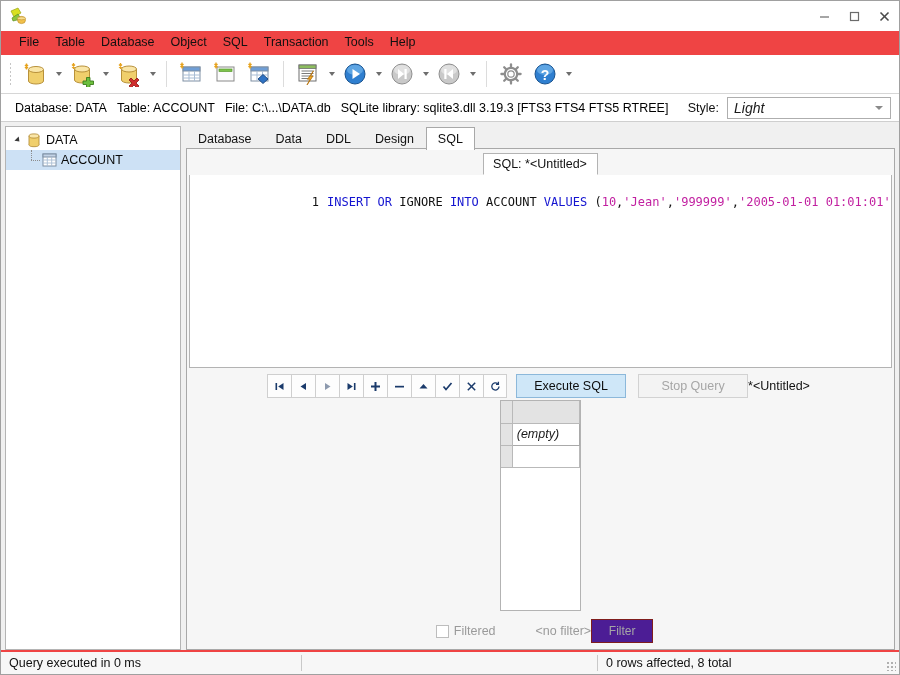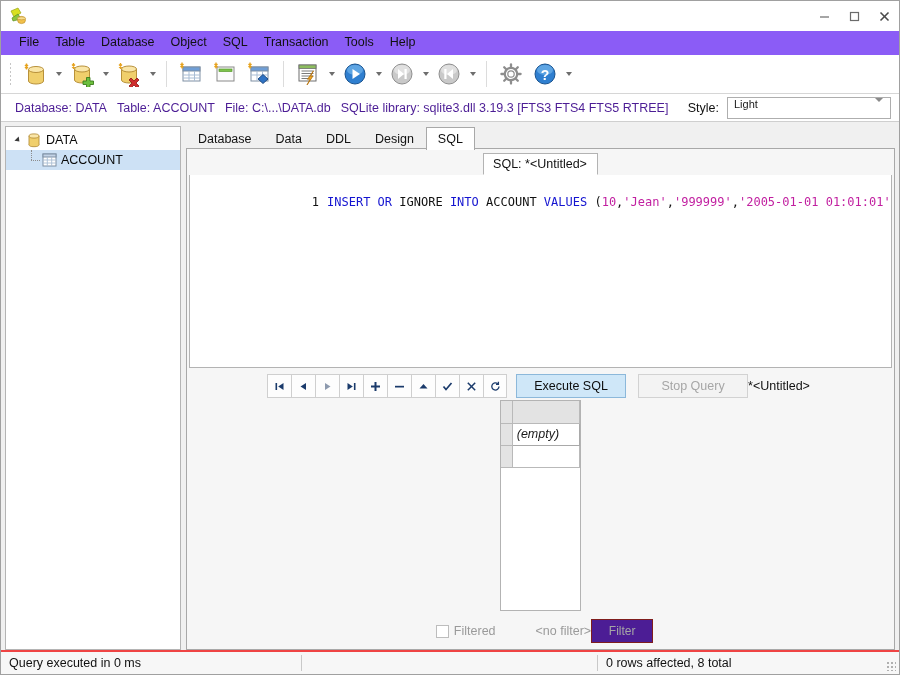--- a/index.html
+++ b/index.html
@@ -57,21 +57,21 @@
     font-size: 13px;
   }
 
   
   .menubar {
     height: 24px;
     flex: 0 0 24px;
     display: flex;
     align-items: center;
     padding-left: 10px;
-    background: #8b5cf6;
+    background: #ef4444;
   }
   .menu-item {
     padding: 3px 8px 4px 8px;
     font-size: 12.5px;
     color: #111;
     line-height: 1;
   }
 
   
   .toolbar {
@@ -126,39 +126,40 @@
     flex: 0 0 28px;
     height: 28px;
     background: #ffffff;
     display: flex;
     align-items: center;
     padding: 0 8px 0 14px;
     border-bottom: 1px solid #cfcfcf;
   }
   .info-text {
     font-size: 12.5px;
-    color: #4c1d95;
+    color: #000000;
     white-space: nowrap;
   }
   .info-gap { width: 10px; flex: 0 0 10px; }
   .style-label {
     font-size: 12.5px;
     margin-left: auto;
     margin-right: 8px;
     color: #111;
   }
   .style-combo {
     width: 164px; height: 22px;
     border: 1px solid #aeaeae;
     background: #fff;
     display: flex;
-    align-items: flex-start;
+    align-items: center;
     position: relative;
     padding-left: 6px;
-    font-size: 11px;
+    font-size: 14px;
+    font-style: italic;
   }
   .style-combo .cb-arrow {
     position: absolute; right: 7px;
     width: 0; height: 0;
     border-left: 4px solid transparent;
     border-right: 4px solid transparent;
     border-top: 4px solid #8a8a8a;
   }
 
   

